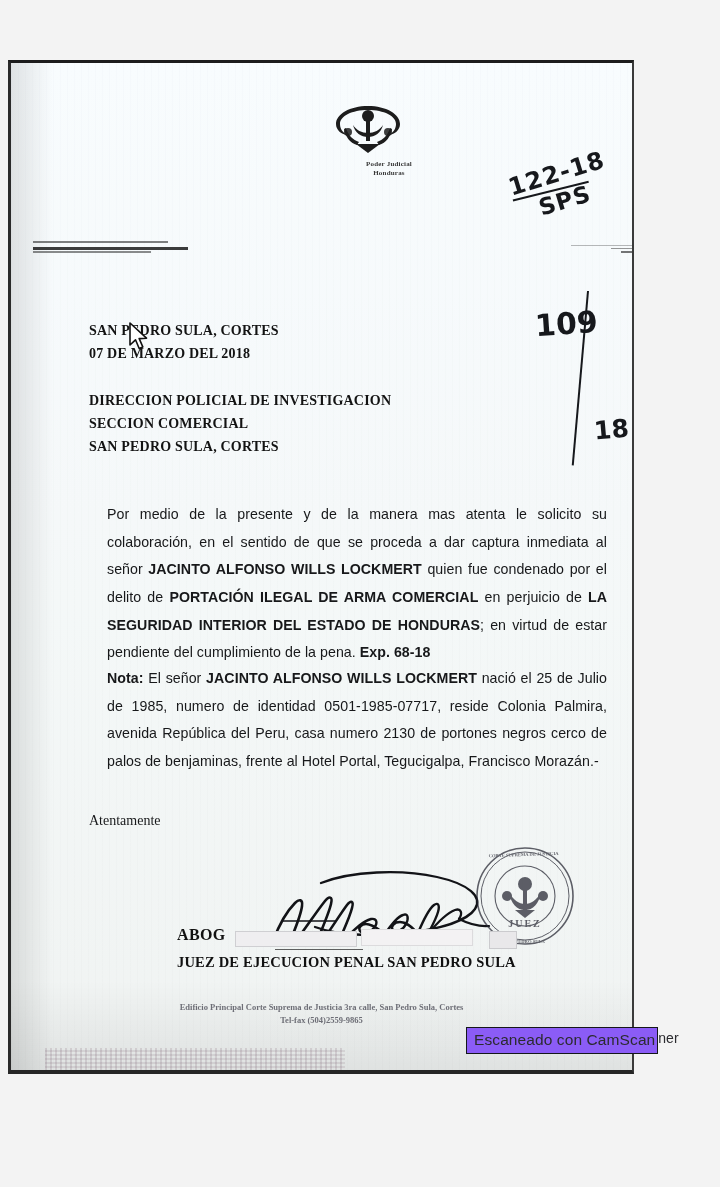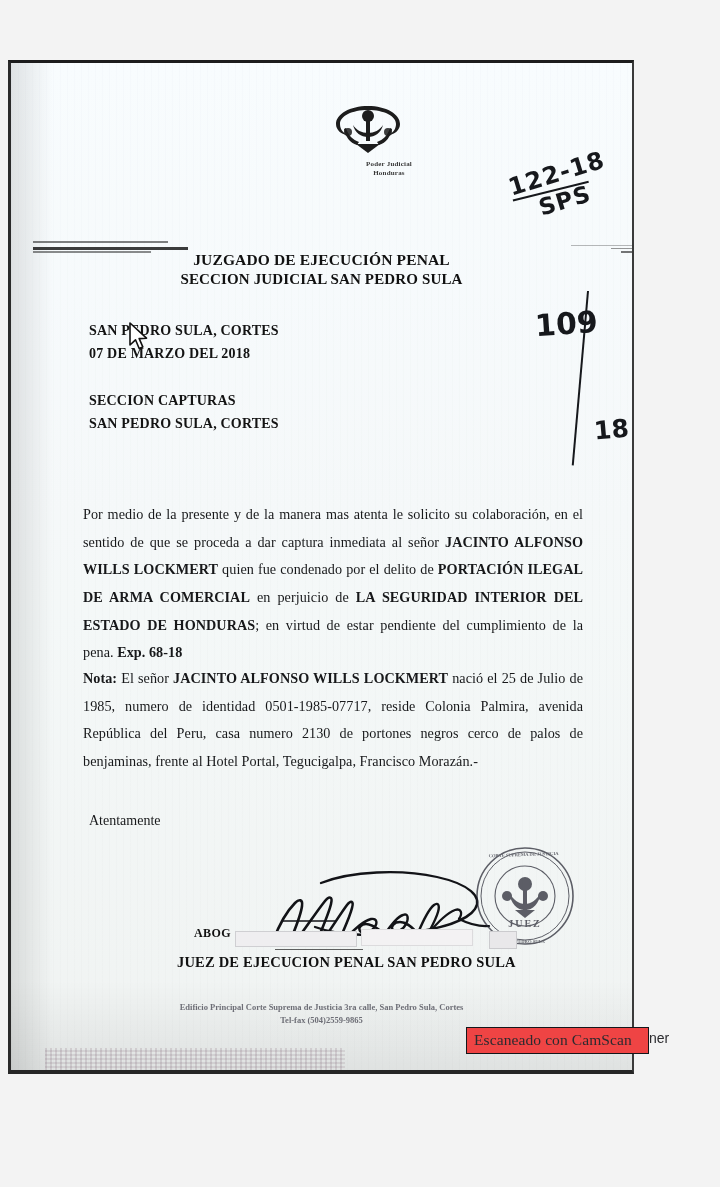--- a/index.html
+++ b/index.html
@@ -178,23 +178,23 @@
     line-height: 1.65;
     letter-spacing: .2px;
     margin-top: 8px;
   }
   #place-date { top: 248px; }
   #recipient  { top: 318px; }
 
   
   .body-par {
     position: absolute;
-    left: 72px;
+    left: 96px;
     width: 500px;
-    font-family: Liberation Serif, serif;
+    font-family: Liberation Sans, sans-serif;
     font-size: 14.2px;
     color: #17181a;
     text-align: justify;
     line-height: 1.95;
     letter-spacing: .05px;
   }
   .body-par b { font-weight: bold; }
   #par-main { top: 438px; }
   #par-note { top: 602px; }
 
@@ -202,25 +202,25 @@
   #closing {
     position: absolute;
     left: 78px;
     top: 750px;
     font-family: "Liberation Serif", serif;
     font-size: 14px;
     color: #17181a;
   }
   #sign-abog {
     position: absolute;
-    left: 183px;
+    left: 166px;
     top: 863px;
     font-family: "Liberation Serif", serif;
     font-weight: bold;
-    font-size: 12px;
+    font-size: 16px;
     color: #111;
     letter-spacing: .4px;
   }
   #sign-title {
     position: absolute;
     left: 166px;
     top: 891px;
     font-family: "Liberation Serif", serif;
     font-weight: bold;
     font-size: 14.5px;
@@ -294,24 +294,24 @@
 
   
   #camscanner-wrap {
     position: absolute;
     left: 466px;
     top: 1027px;
     z-index: 40;
   }
   #camscanner-sel {
     display: inline-block;
-    background: #ef4444;
+    background: #8b5cf6;
     border: 1px solid #14161a;
-    padding: 3px 16px 4px 7px;
-    font-family: Liberation Serif, serif;
+    padding: 3px 2px 4px 7px;
+    font-family: Liberation Sans, sans-serif;
     font-size: 15.5px;
     color: #2b2b2f;
     letter-spacing: .1px;
     white-space: nowrap;
     position: relative;
   }
   #camscanner-tail {
     position: absolute;
     left: 100%;
     top: 0;
@@ -375,32 +375,29 @@
       <div class="handwriting" id="hw-case">
         <div class="hw-num">122-18</div>
         <div class="hw-rule"></div>
         <div class="hw-sps">SPS</div>
       </div>
 
       <div id="hw-slash"></div>
       <div class="handwriting" id="hw-109">109</div>
       <div class="handwriting" id="hw-18">18</div>
 
-      <div id="court-title">
-        <div class="line1">JUZGADO DE EJECUCIÓN PENAL</div>
-        <div class="line2">SECCION JUDICIAL SAN PEDRO SULA</div>
-      </div>
 
       <div class="addr" id="place-date">
         <div>SAN PEDRO SULA, CORTES</div>
         <div>07 DE MARZO DEL 2018</div>
       </div>
 
       <div class="addr" id="recipient">
-        <div>SECCION CAPTURAS</div>
+        <div>DIRECCION POLICIAL DE INVESTIGACION</div>
+        <div>SECCION COMERCIAL</div>
         <div>SAN PEDRO SULA, CORTES</div>
       </div>
 
       <div class="body-par" id="par-main">
         <span>Por medio de la presente y de la manera mas atenta le solicito su colaboración, en el sentido de que se proceda a dar captura inmediata al señor </span><b>JACINTO ALFONSO WILLS LOCKMERT</b><span> quien fue condenado por el delito de </span><b>PORTACIÓN ILEGAL DE ARMA COMERCIAL</b><span> en perjuicio de </span><b>LA SEGURIDAD INTERIOR DEL ESTADO DE HONDURAS</b><span>; en virtud de estar pendiente del cumplimiento de la pena. </span><b>Exp. 68-18</b>
       </div>
 
       <div class="body-par" id="par-note">
         <b>Nota:</b><span> El señor </span><b>JACINTO ALFONSO WILLS LOCKMERT</b><span> nació el 25 de Julio de 1985, numero de identidad 0501-1985-07717, reside Colonia Palmira, avenida República del Peru, casa numero 2130 de portones negros cerco de palos de benjaminas, frente al Hotel Portal, Tegucigalpa, Francisco Morazán.-</span>
       </div>

